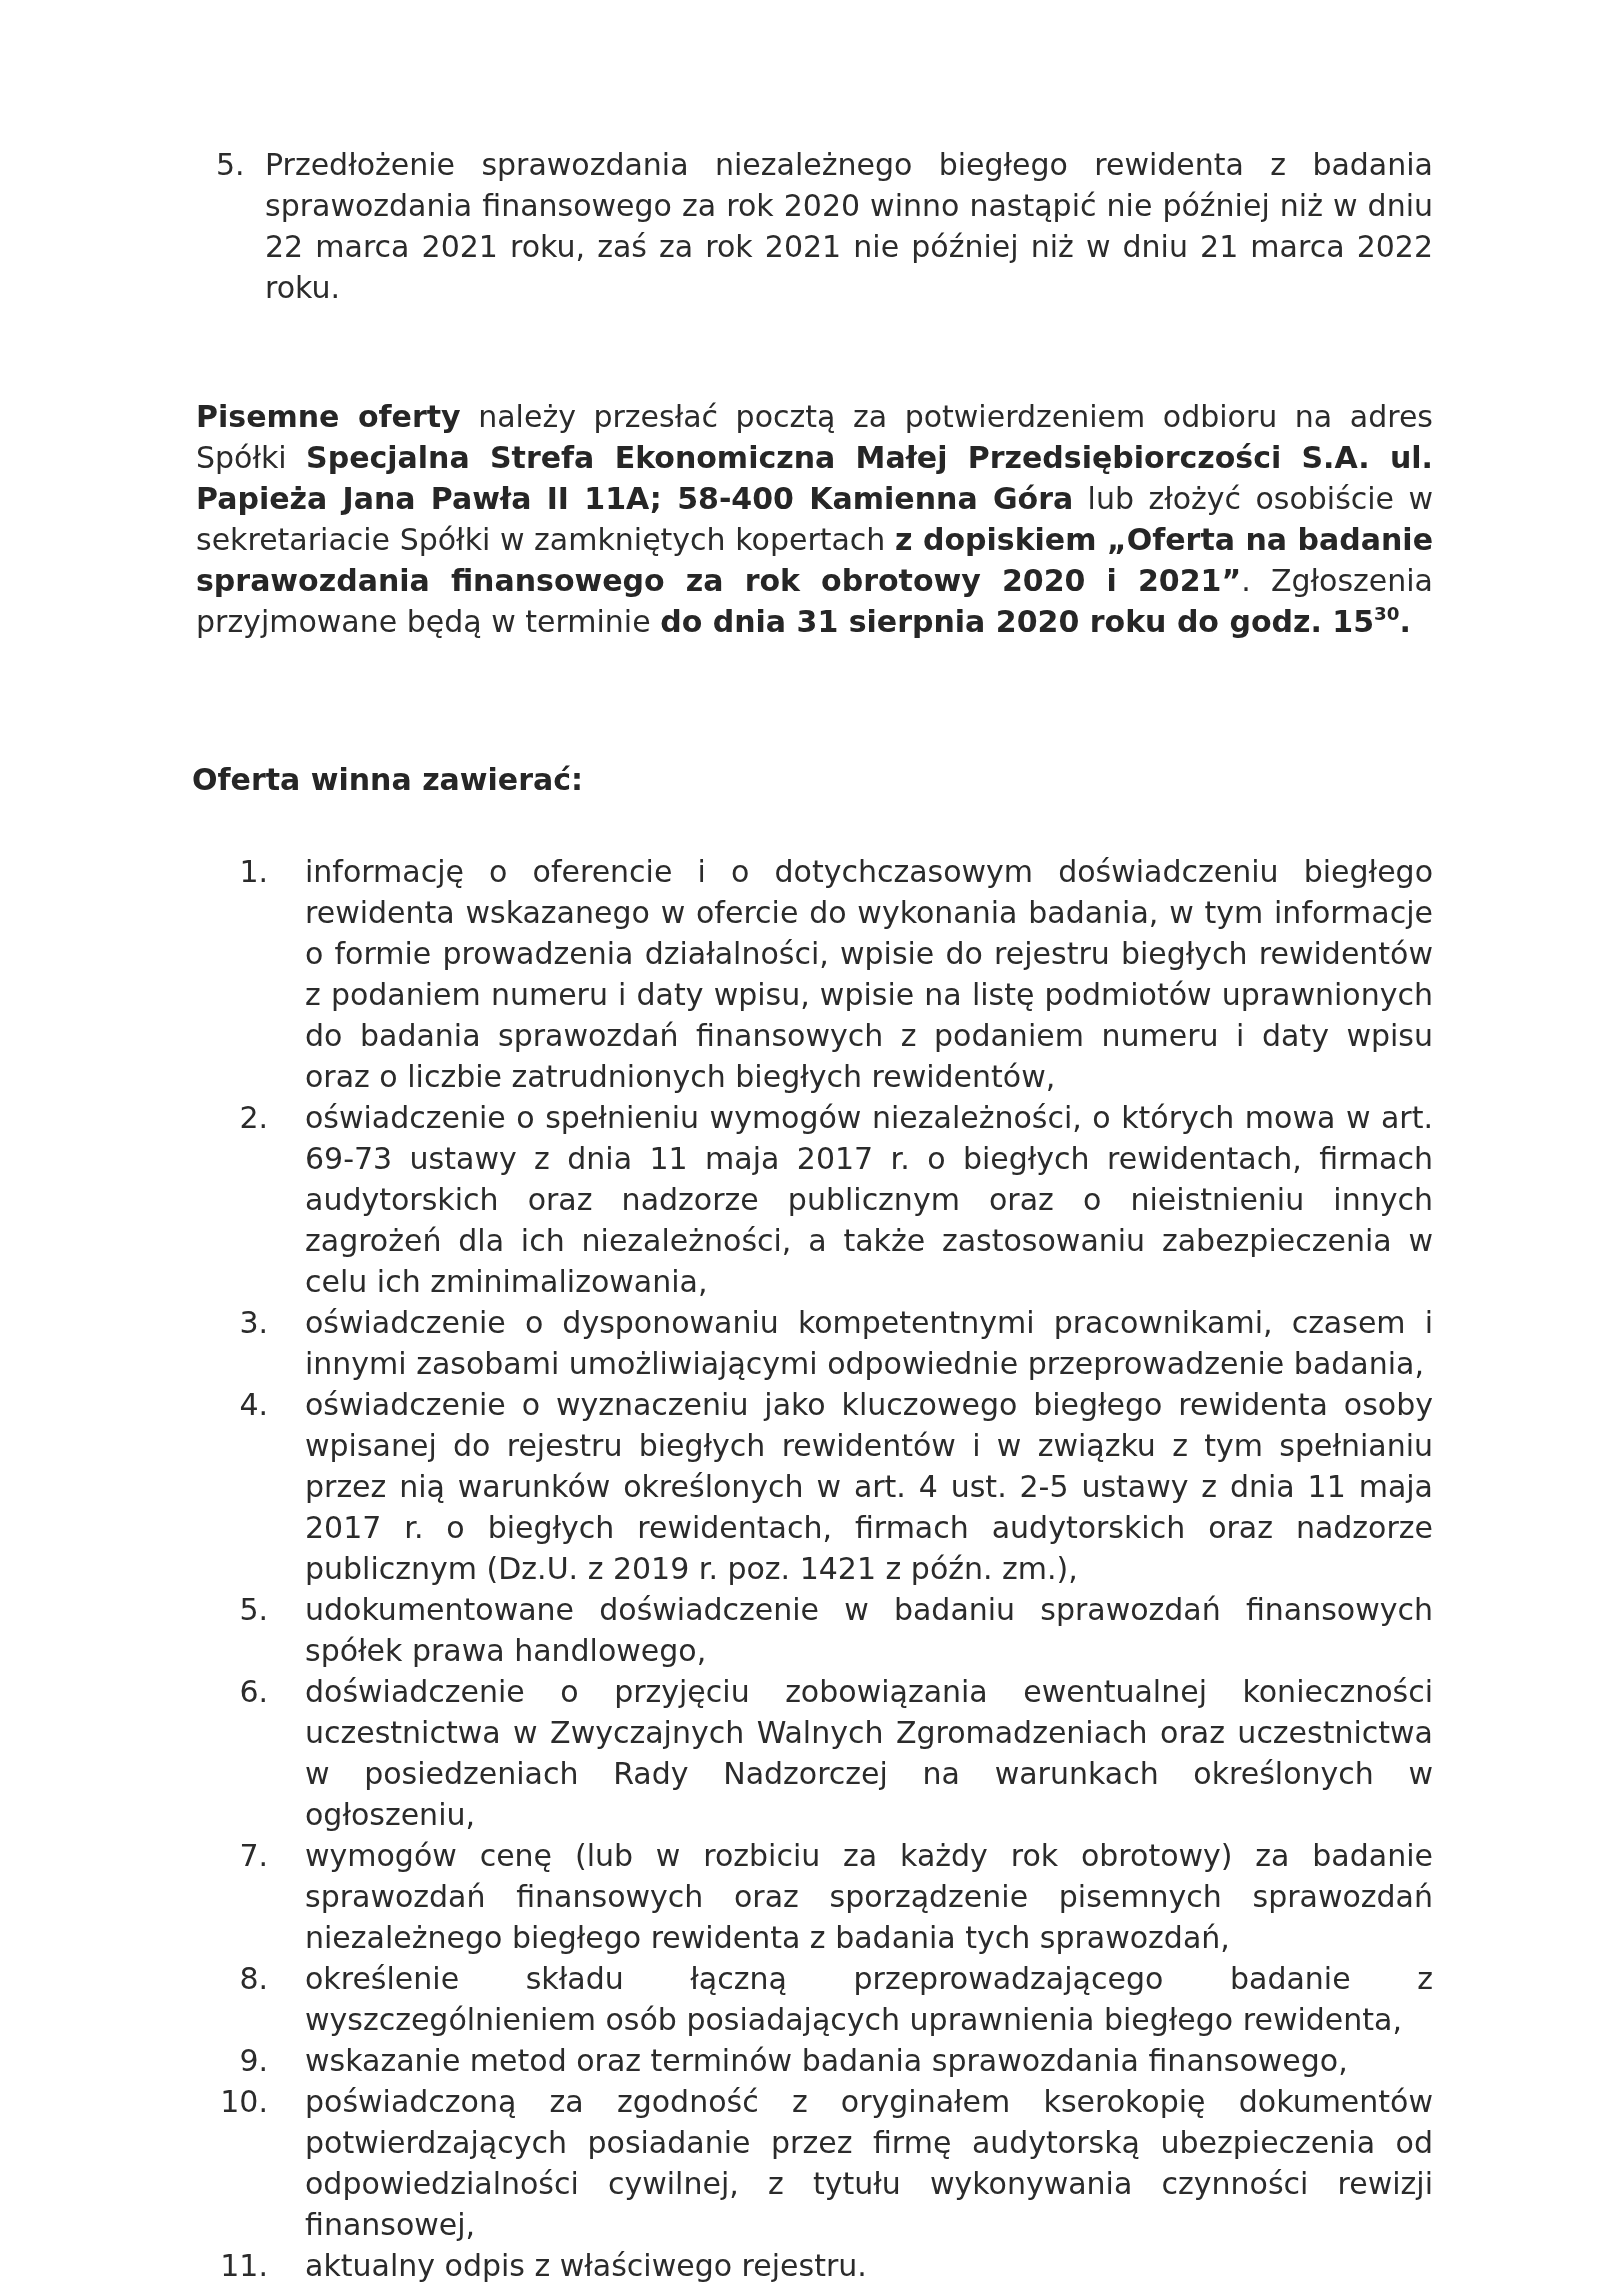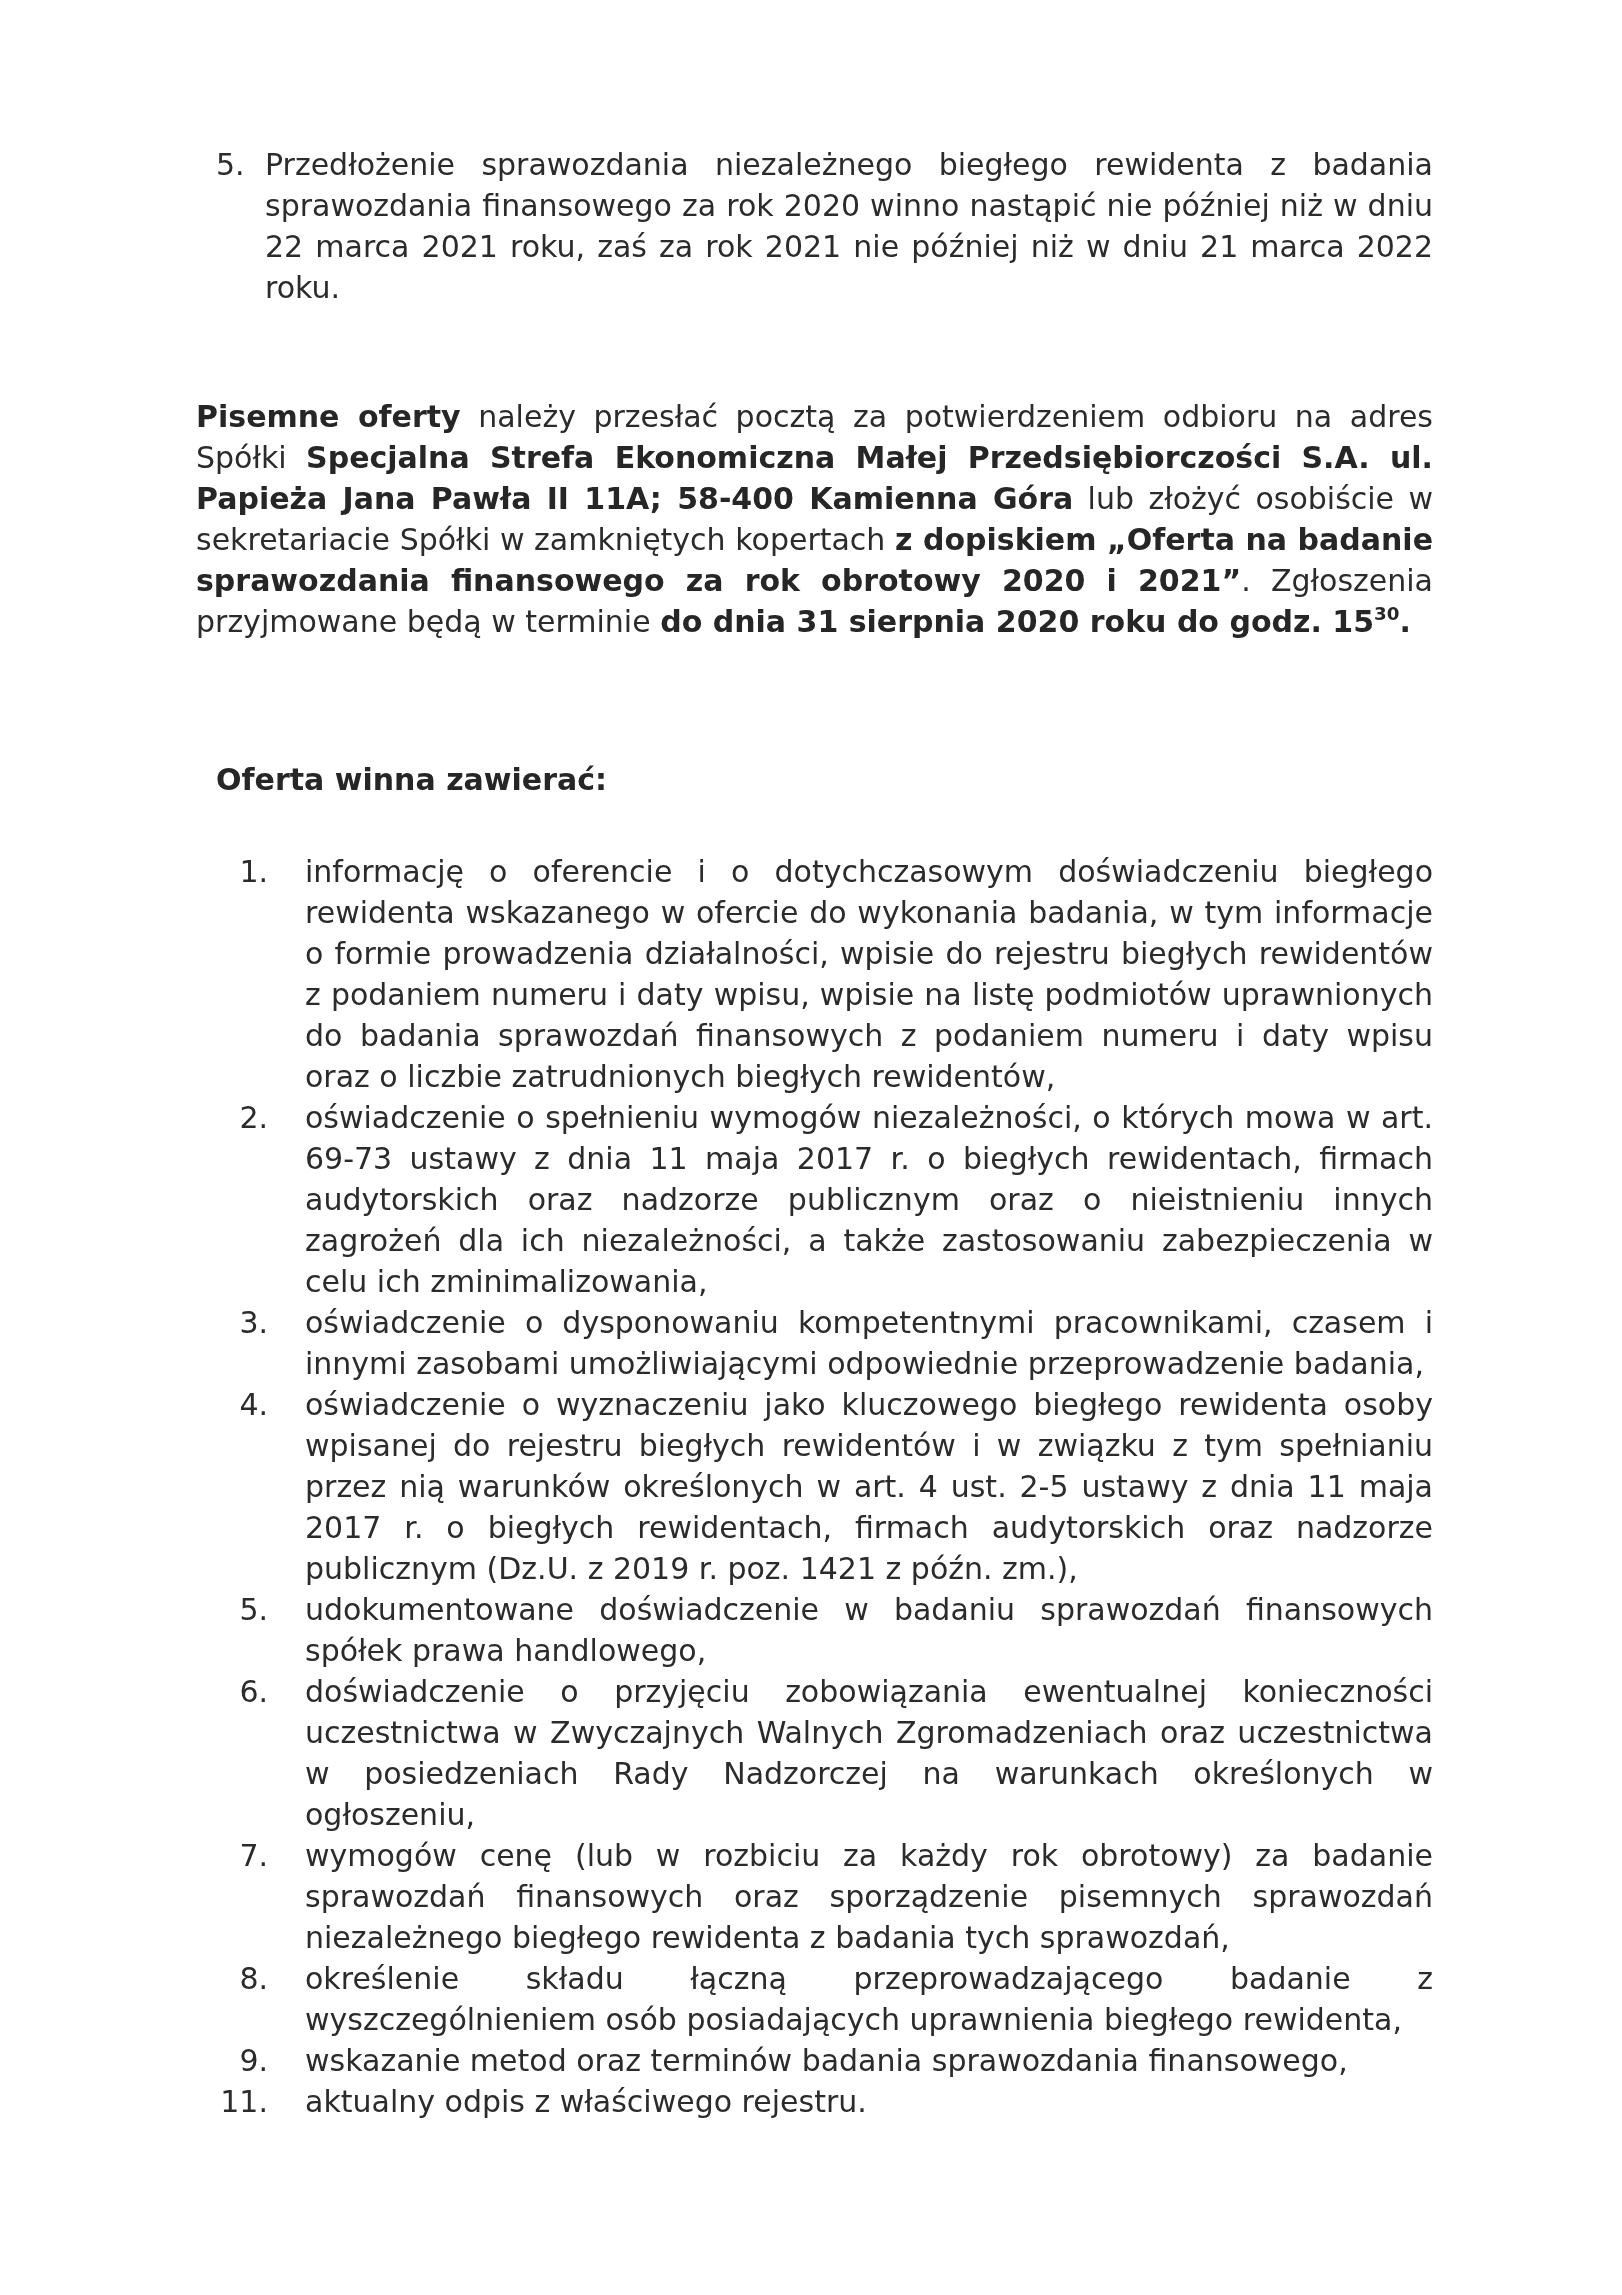--- a/index.html
+++ b/index.html
@@ -52,21 +52,21 @@
       top: 396px;
       width: 1237px;
       text-align: justify;
       text-align-last: left;
     }
     b { font-weight: bold; color: #262626; }
     sup { font-size: 18.3px; line-height: 0; vertical-align: 11.8px; }
     
     .heading {
       position: absolute;
-      left: 216px;
+      left: 192px;
       top: 759px;
       font-weight: bold;
       font-size: 30px;
       line-height: 41px;
       color: #262626;
     }
     
     .req-list {
       position: absolute;
       left: 196px;
@@ -138,19 +138,23 @@
       </li>
     <li class="req-item">
         <span class="num">8.</span>
         <span class="item-body">określenie składu łączną przeprowadzającego badanie z wyszczególnieniem osób posiadających uprawnienia biegłego rewidenta,</span>
       </li>
     <li class="req-item">
         <span class="num">9.</span>
         <span class="item-body">wskazanie metod oraz terminów badania sprawozdania finansowego,</span>
       </li>
     <li class="req-item">
+        <span class="num">10.</span>
+        <span class="item-body">poświadczoną za zgodność z oryginałem kserokopię dokumentów potwierdzających posiadanie przez firmę audytorską ubezpieczenia od odpowiedzialności cywilnej, z tytułu wykonywania czynności rewizji finansowej,</span>
+      </li>
+    <li class="req-item">
         <span class="num">11.</span>
         <span class="item-body">aktualny odpis z właściwego rejestru.</span>
       </li>
   </ol>
 
 </div>
 
 
 </body></html>

